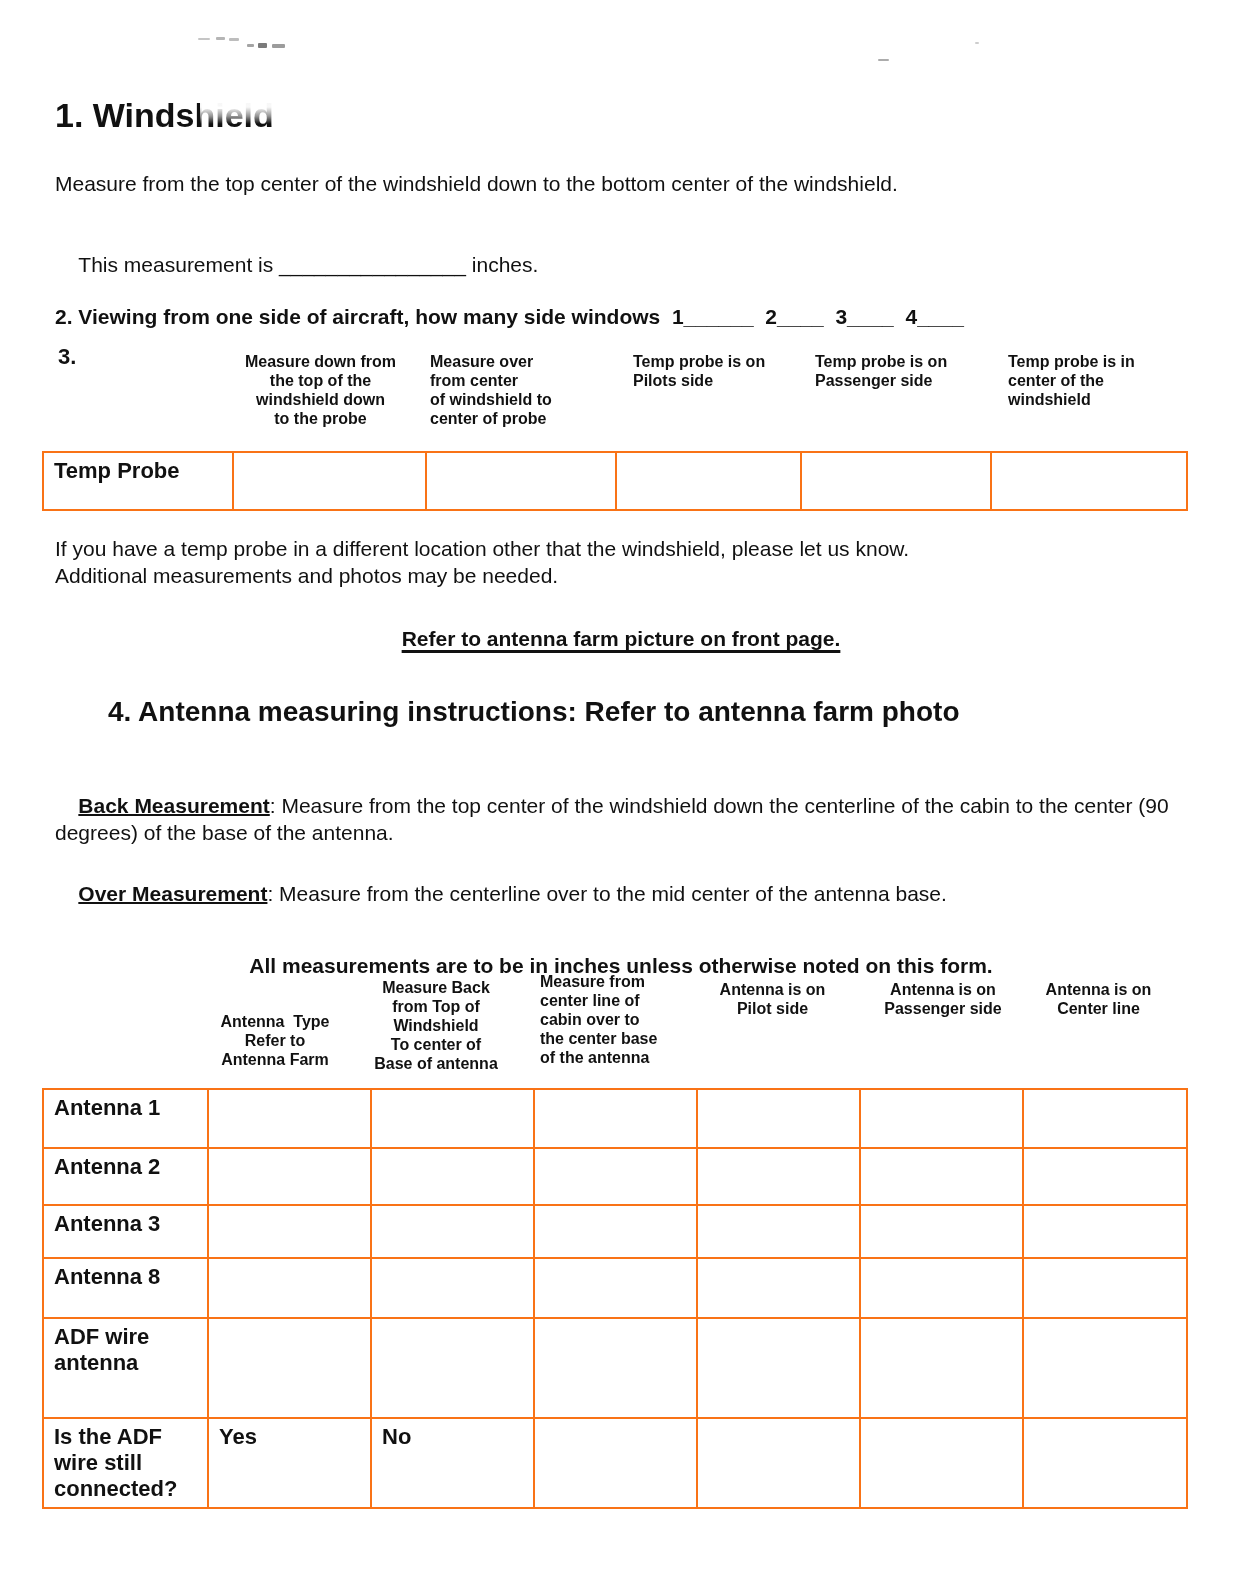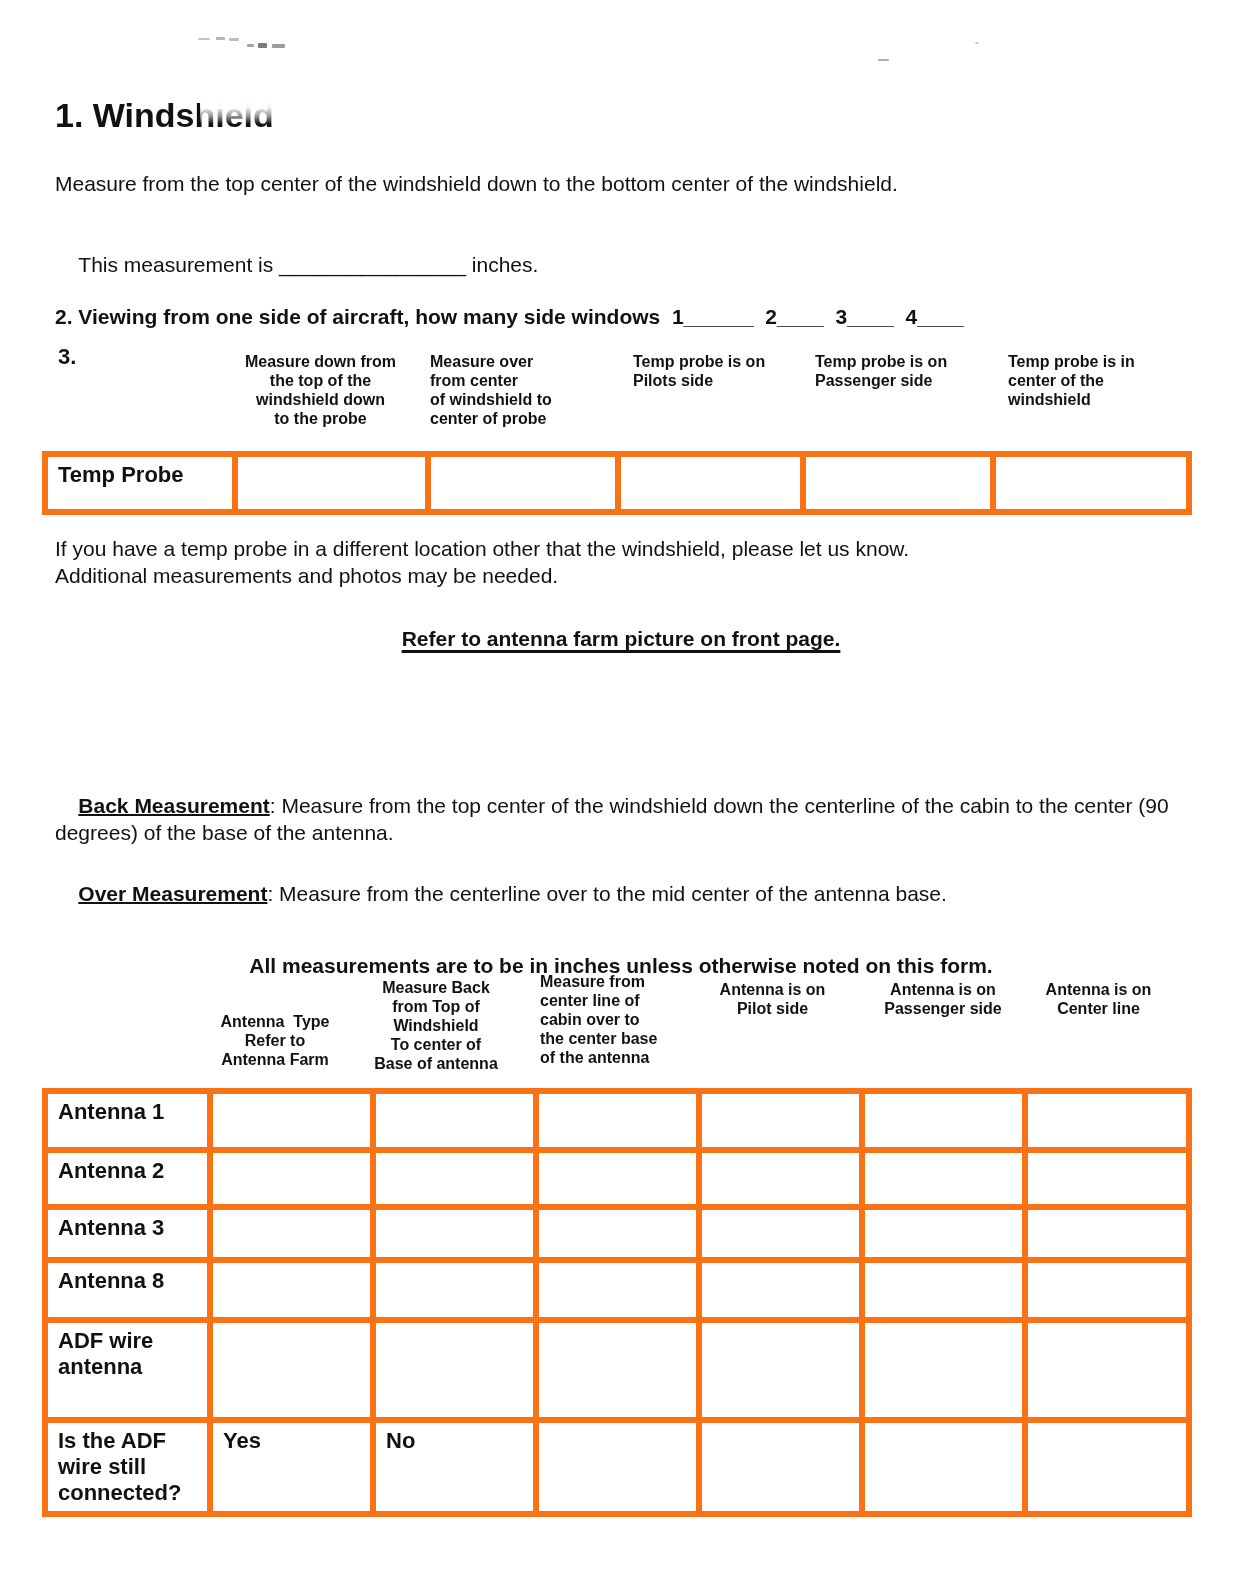--- a/index.html
+++ b/index.html
@@ -43,21 +43,21 @@
     white-space: pre-wrap;
   }
   .center { text-align: center; }
   .underline { text-decoration: underline; text-decoration-thickness: 2px; }
   .thick-underline { text-decoration: underline; text-decoration-thickness: 3px; text-underline-offset: 4px; }
   table.grid {
     border-collapse: collapse;
     table-layout: fixed;
   }
   table.grid td {
-    border: 6px solid #f97316;
+    border: 2px solid #f97316;
     vertical-align: top;
     padding: 5px 10px;
     font-size: 22px;
     line-height: 26px;
     white-space: pre-wrap;
   }
   td.label-cell { font-weight: bold; }
   .artifact {
     background: #5a5a5a;
     border-radius: 1px;
@@ -130,20 +130,21 @@
       <td></td>
     </tr>
   </tbody>
     </table>
 
   <div class="abs body-text" style="left:55px; top:535px; width:1150px;">If you have a temp probe in a different location other that the windshield, please let us know.
 Additional measurements and photos may be needed.</div>
 
   <div class="abs body-text bold thick-underline full-center" style="top:625px;">Refer to antenna farm picture on front page.</div>
 
+  <div class="abs h4" style="left:108px; top:696px; width:1100px;">4. Antenna measuring instructions: Refer to antenna farm photo</div>
 
   <div class="abs body-text" style="left:55px; top:765px; width:1140px;">
     <span class="bold underline">Back Measurement</span><span>: Measure from the top center of the windshield down the centerline of the cabin to the center (90 degrees) of the base of the antenna.</span>
   </div>
 
   <div class="abs body-text" style="left:55px; top:853px; width:1140px;">
     <span class="bold underline">Over Measurement</span><span>: Measure from the centerline over to the mid center of the antenna base.</span>
   </div>
 
   <div class="abs body-text bold full-center" style="top:952px;">All measurements are to be in inches unless otherwise noted on this form.</div>

